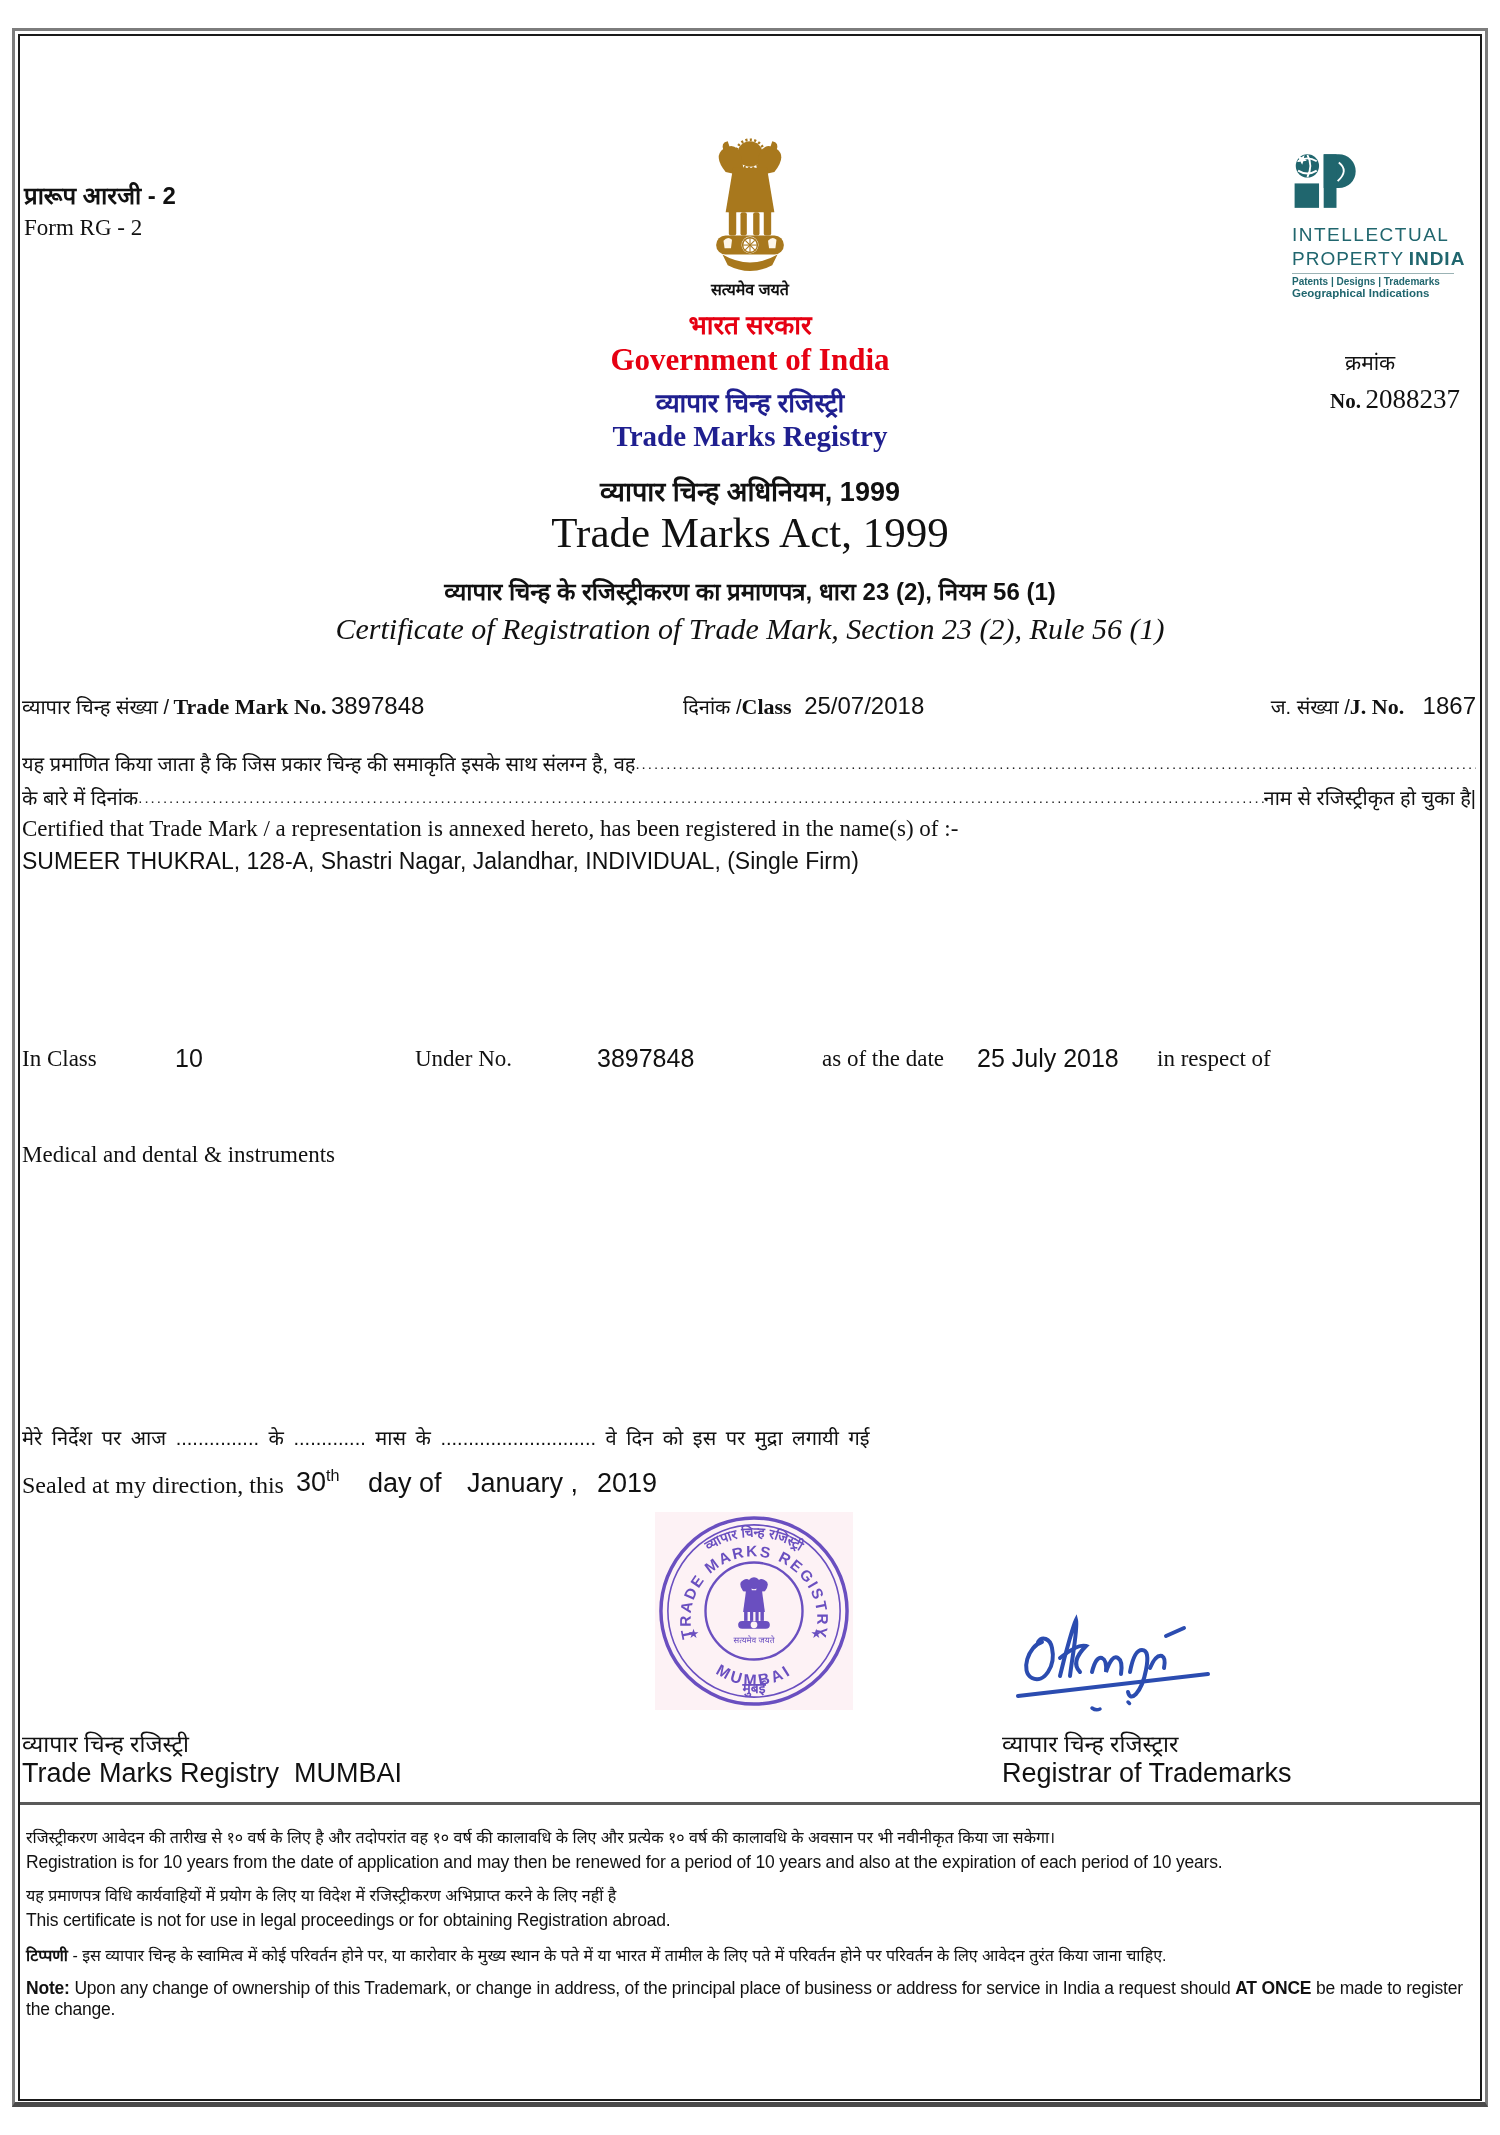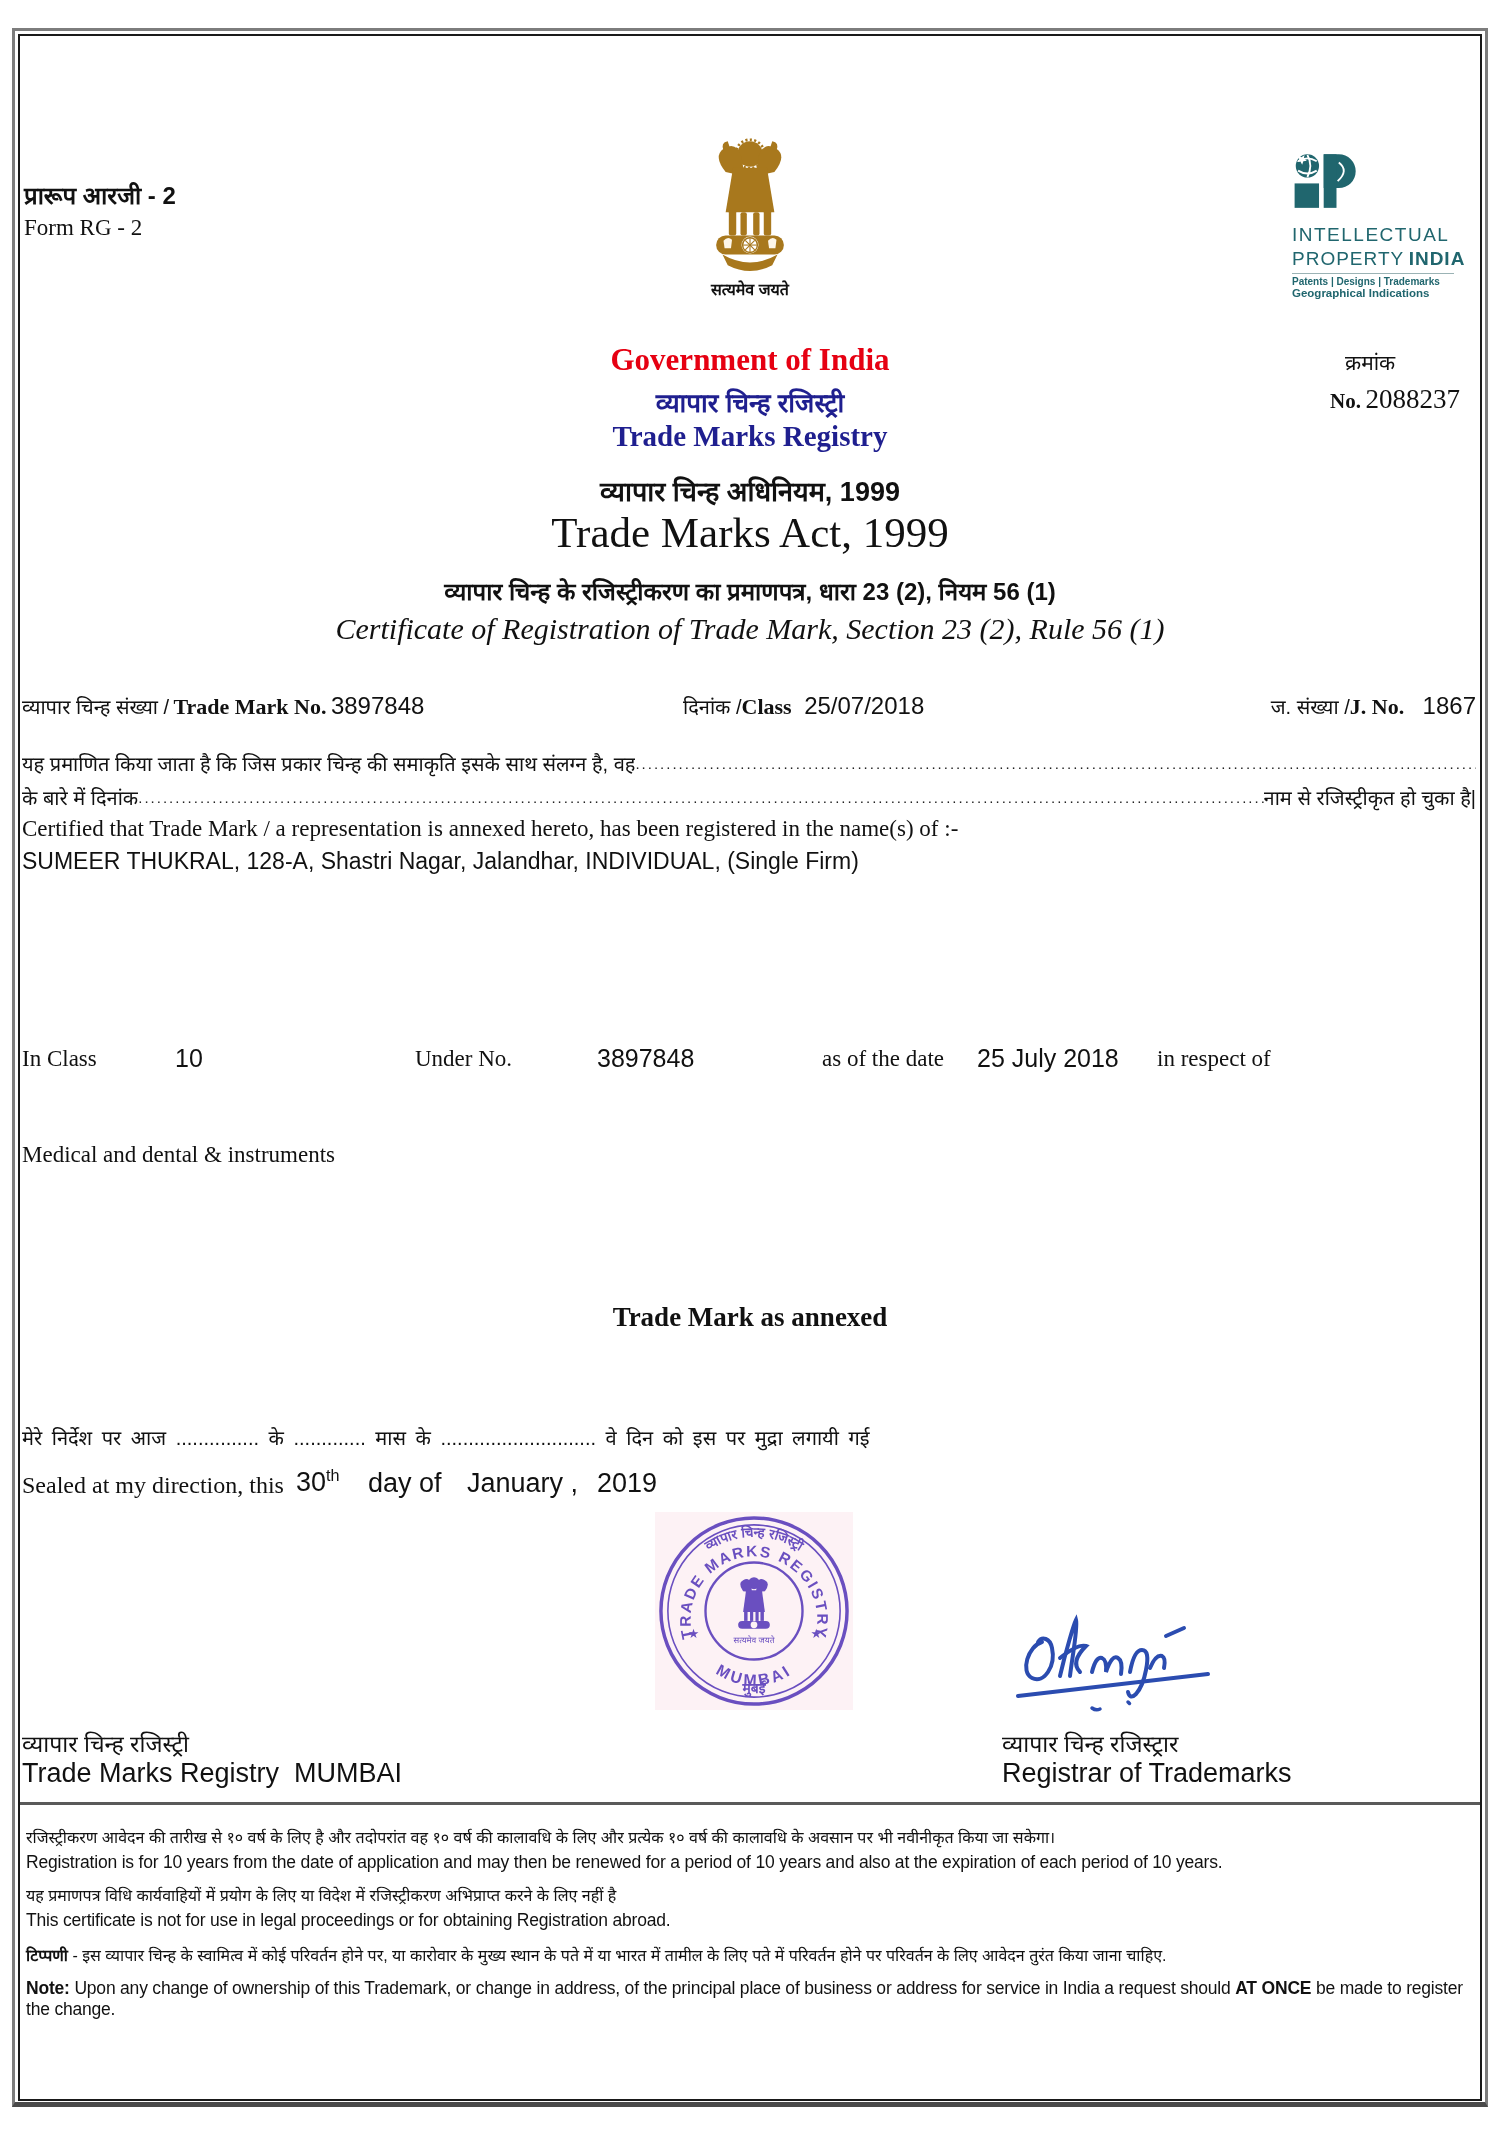--- a/index.html
+++ b/index.html
@@ -92,20 +92,21 @@
   </div>
 
   <div class="abs" style="left:1330px;top:348px;width:150px;">
     <div class="hi" style="font-size:21px;padding-left:15px;">क्रमांक</div>
     <div style="margin-top:8px;">
       <span class="serif b" style="font-size:21px;">No.</span>
       <span class="serif" style="font-size:27px;">2088237</span>
     </div>
   </div>
 
+  <div class="abs center hi b red" style="top:306px;font-size:26px;">भारत सरकार</div>
   <div class="abs center serif b red" style="top:342px;font-size:31px;">Government of India</div>
   <div class="abs center hi b navy" style="top:384px;font-size:26px;">व्यापार चिन्ह रजिस्ट्री</div>
   <div class="abs center serif b navy" style="top:420px;font-size:29px;">Trade Marks Registry</div>
   <div class="abs center hi b" style="top:472px;font-size:27px;">व्यापार चिन्ह अधिनियम, 1999</div>
   <div class="abs center serif" style="top:508px;font-size:43px;">Trade Marks Act, 1999</div>
   <div class="abs center hi b" style="top:574px;font-size:24px;">व्यापार चिन्ह के रजिस्ट्रीकरण का प्रमाणपत्र, धारा 23 (2), नियम 56 (1)</div>
   <div class="abs center serif i" style="top:612px;font-size:30px;">Certificate of Registration of Trade Mark, Section 23 (2), Rule 56 (1)</div>
 
   <div class="abs" style="left:22px;top:692px;">
     <span class="hi" style="font-size:20px;">व्यापार चिन्ह संख्या /</span>
@@ -138,21 +139,20 @@
     <span class="abs sans" style="left:175px;top:1044px;font-size:25px;">10</span>
     <span class="abs serif" style="left:415px;top:1046px;font-size:23px;">Under No.</span>
     <span class="abs sans" style="left:597px;top:1044px;font-size:25px;">3897848</span>
     <span class="abs serif" style="left:822px;top:1046px;font-size:23px;">as of the date</span>
     <span class="abs sans" style="left:977px;top:1044px;font-size:25px;text-align:center;">25 July 2018</span>
     <span class="abs serif" style="left:1157px;top:1046px;font-size:23px;">in respect of</span>
   </div>
 
   <div class="abs serif" style="left:22px;top:1142px;font-size:23px;">Medical and dental &amp; instruments</div>
 
-  <div class="abs center serif b" style="top:1302px;font-size:27px;">Trade Mark as annexed</div>
 
   <div class="abs hi" style="left:22px;top:1424px;font-size:20px;word-spacing:4px;">मेरे निर्देश पर आज ............... के ............. मास के ............................ वे दिन को इस पर मुद्रा लगायी गई</div>
   <div>
     <span class="abs serif" style="left:22px;top:1472px;font-size:24px;">Sealed at my direction, this</span>
     <span class="abs sans" style="left:296px;top:1466px;font-size:27px;"><span>30</span><sup class="th">th</sup></span>
     <span class="abs sans" style="left:368px;top:1468px;font-size:27px;">day of</span>
     <span class="abs sans" style="left:467px;top:1468px;font-size:27px;">January ,</span>
     <span class="abs sans" style="left:597px;top:1468px;font-size:27px;">2019</span>
   </div>
 

